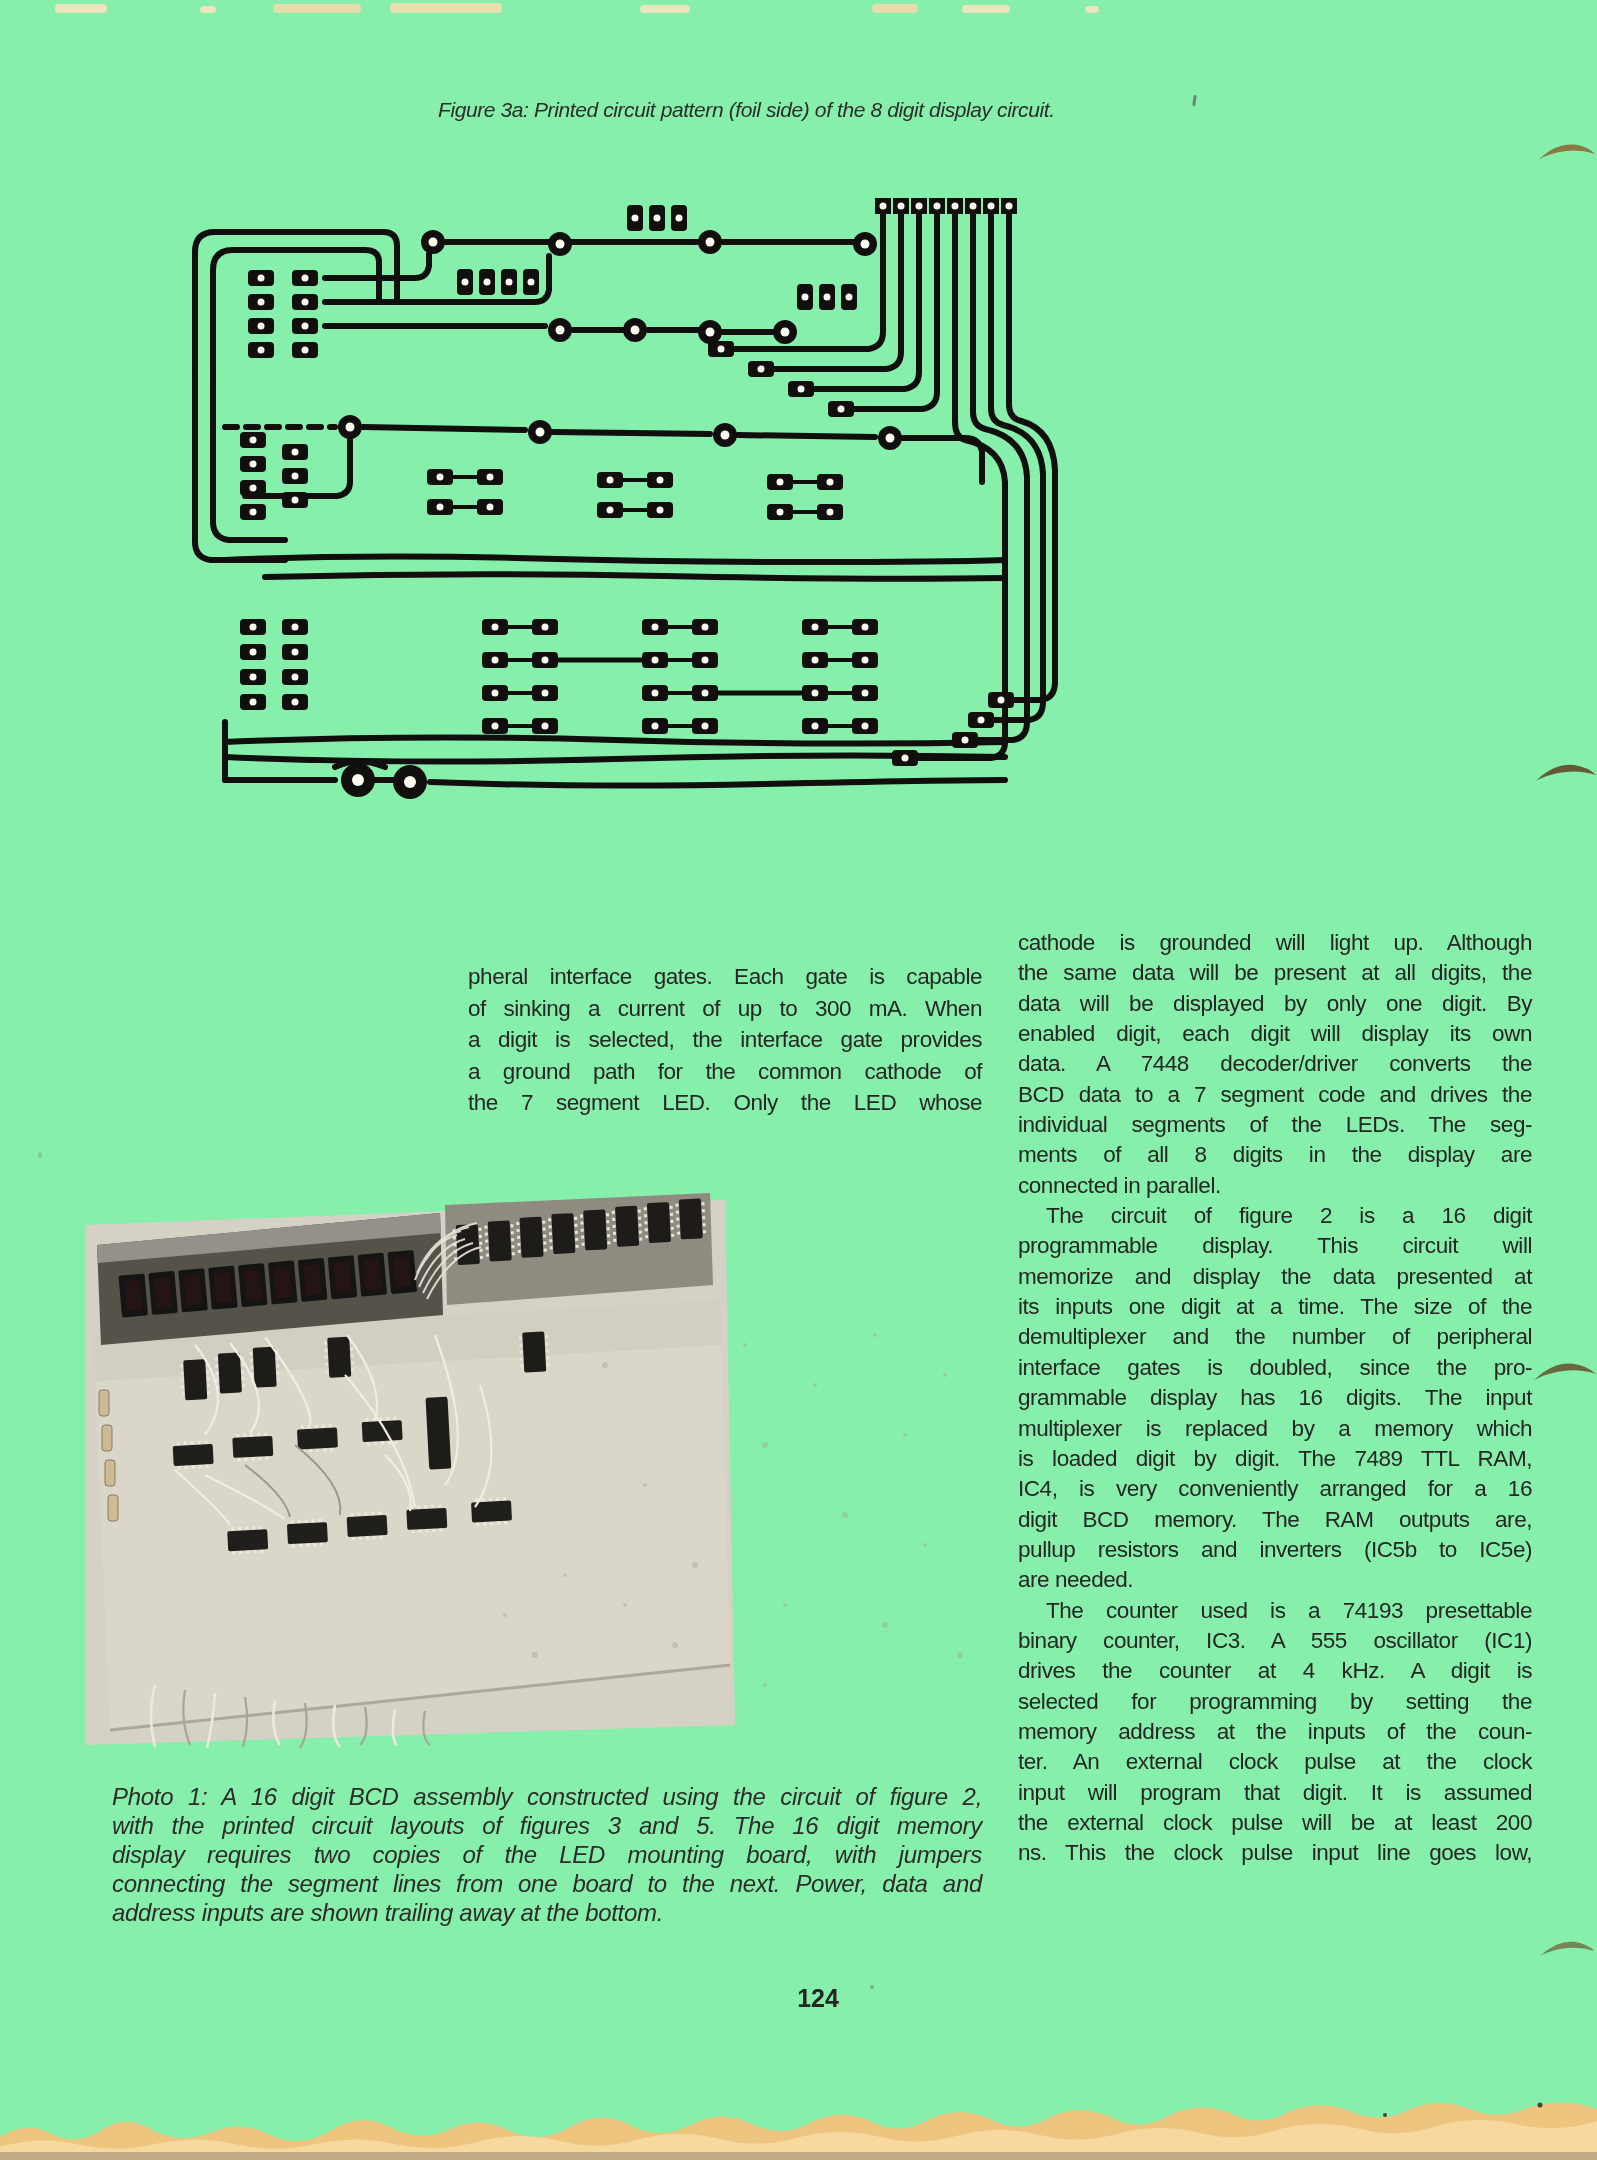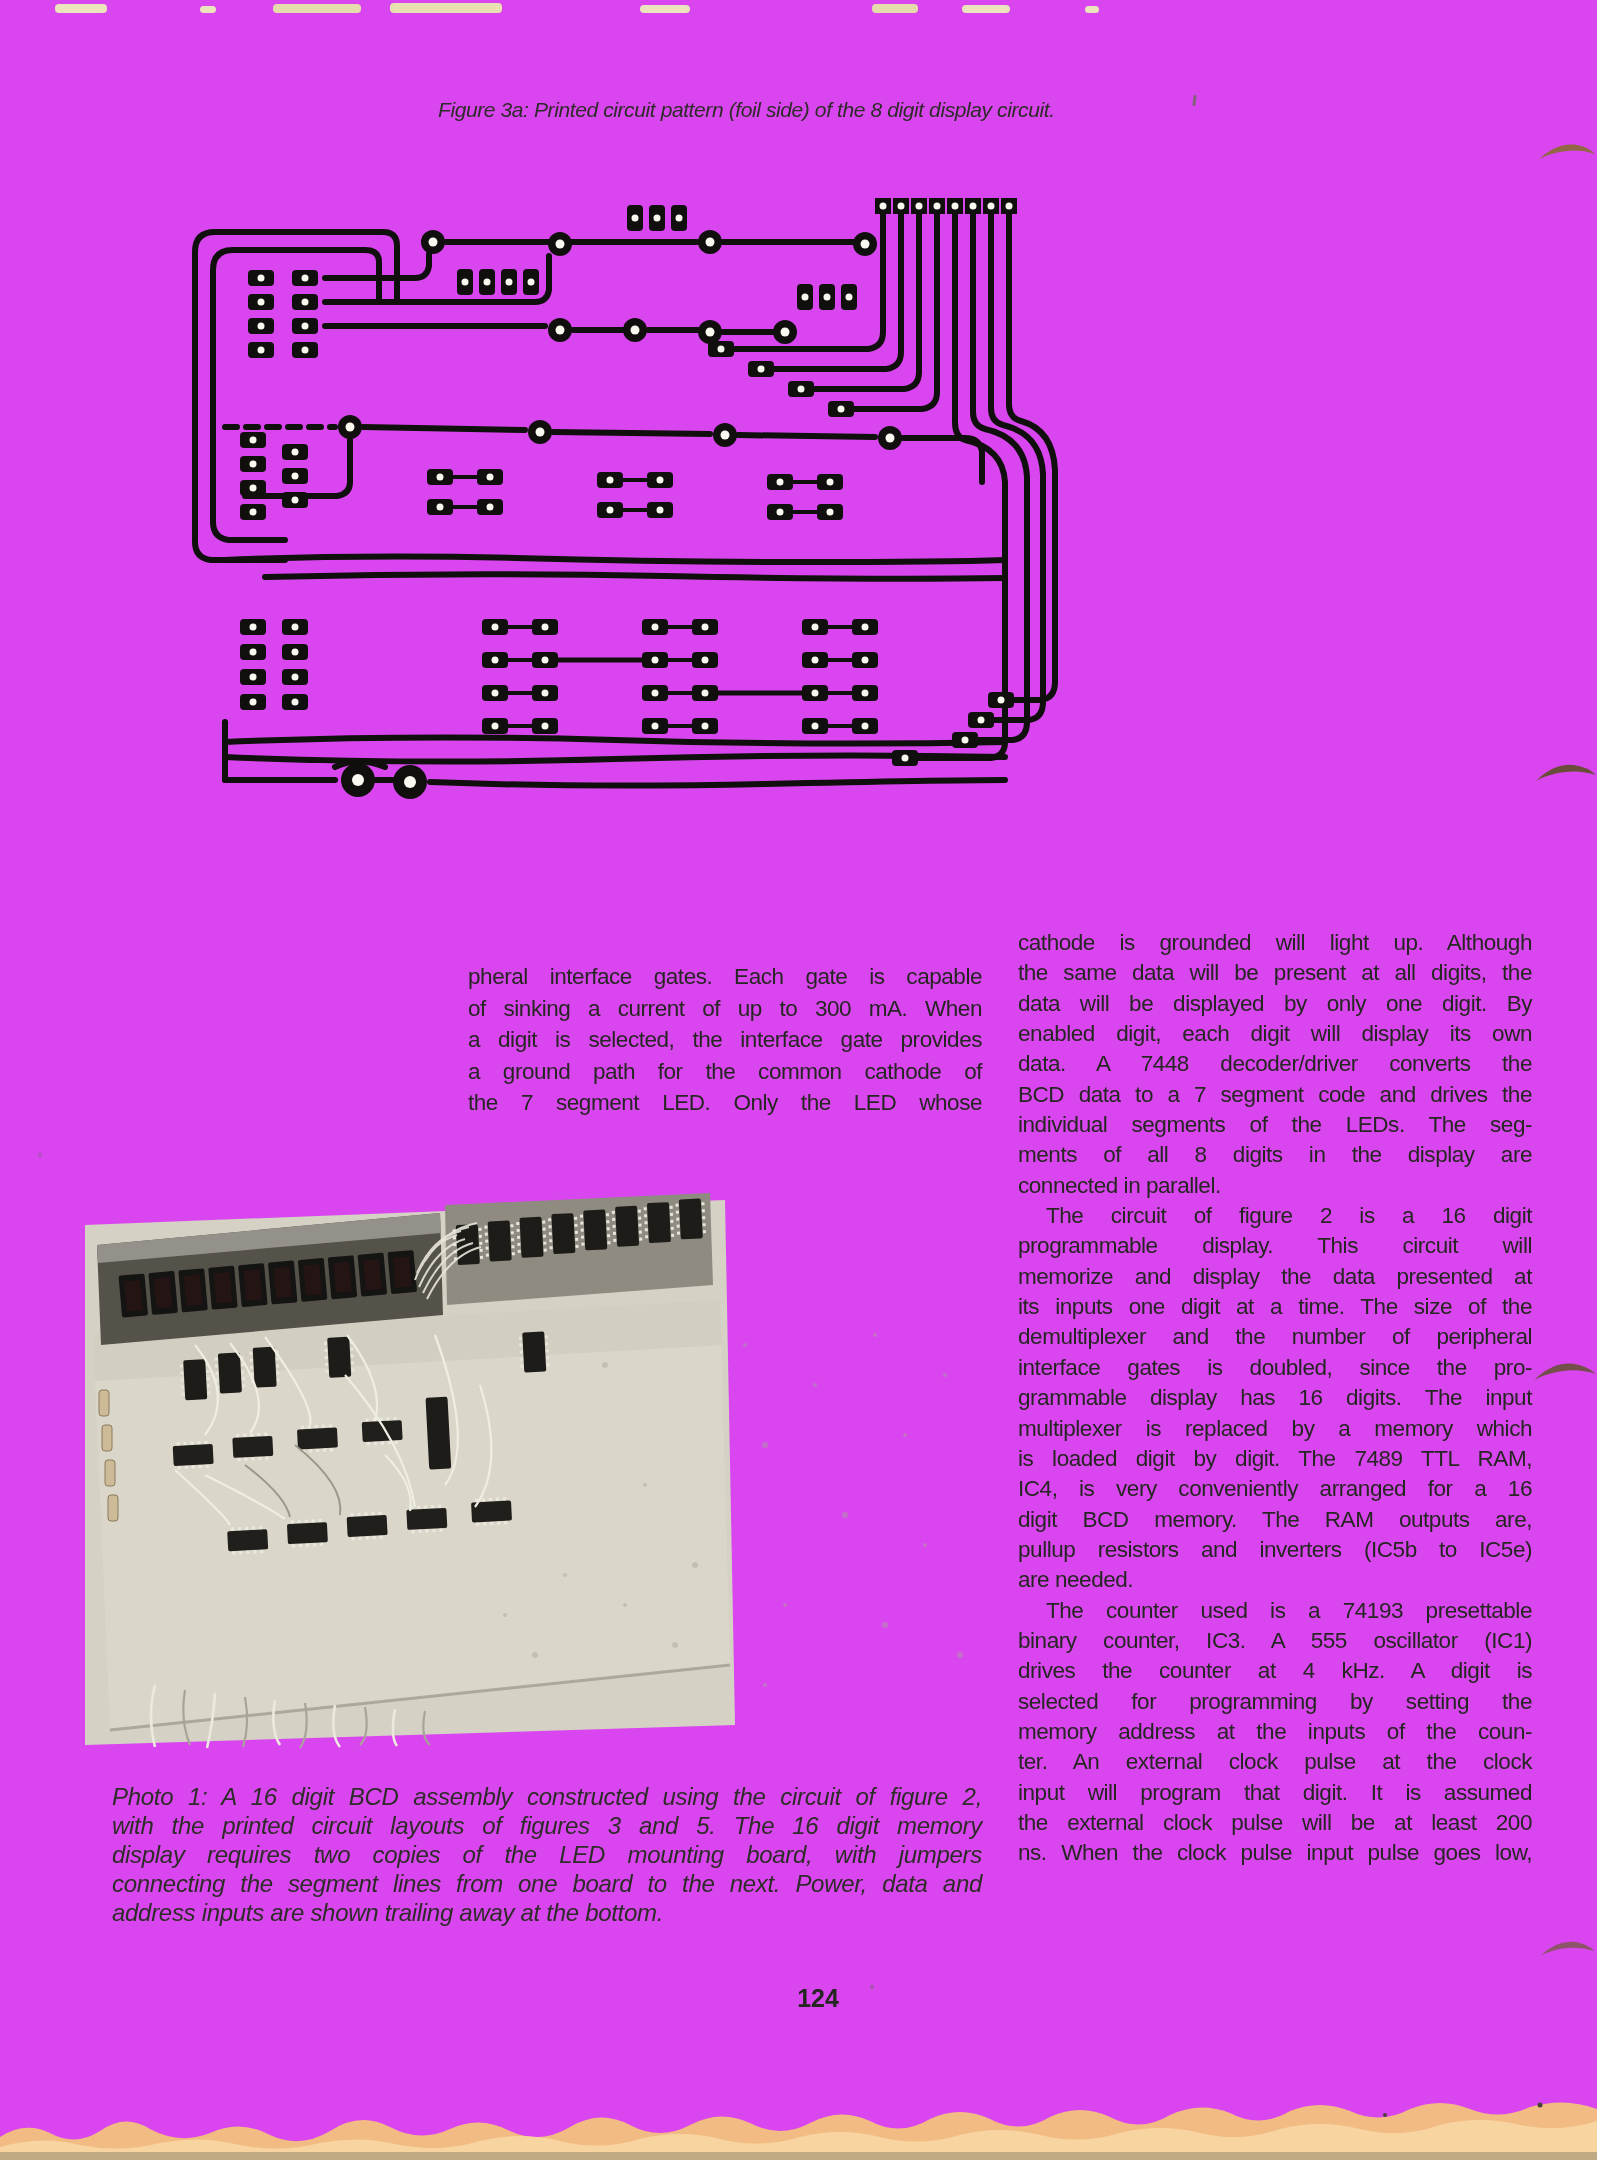--- a/index.html
+++ b/index.html
@@ -1,16 +1,16 @@
 <!DOCTYPE html>
 <html><head>
 <meta charset="utf-8">
 <style>
   html,body{margin:0;padding:0;background:#888;}
-  .page{position:relative;width:1597px;height:2160px;background:#d946ef;overflow:hidden;
+  .page{position:relative;width:1597px;height:2160px;background:#86efac;overflow:hidden;
         font-family:"Liberation Sans",sans-serif;color:#262622;}
   .abs{position:absolute;}
   .caption{font-style:italic;color:#2e2c28;}
   #figure-caption{left:438px;top:98px;width:760px;font-size:21px;letter-spacing:-0.4px;}
   .col{color:#262622;font-size:22.5px;letter-spacing:-0.45px;}
   #left-column{left:468px;top:928px;width:514px;line-height:31.6px;margin-top:33px;}
   #right-column{left:1018px;top:928px;width:514px;line-height:30.35px;}
   .tline{text-align:justify;text-align-last:justify;}
   .tline.endp{text-align-last:left;}
   .tline.ind{text-indent:28px;}
@@ -263,21 +263,21 @@
       <div class="tline">pullup resistors and inverters (IC5b to IC5e)</div>
       <div class="tline endp">are needed.</div>
       <div class="tline ind">The counter used is a 74193 presettable</div>
       <div class="tline">binary counter, IC3. A 555 oscillator (IC1)</div>
       <div class="tline">drives the counter at 4 kHz. A digit is</div>
       <div class="tline">selected for programming by setting the</div>
       <div class="tline">memory address at the inputs of the coun-</div>
       <div class="tline">ter. An external clock pulse at the clock</div>
       <div class="tline">input will program that digit. It is assumed</div>
       <div class="tline">the external clock pulse will be at least 200</div>
-      <div class="tline">ns. When the clock pulse input pulse goes low,</div>
+      <div class="tline">ns. This the clock pulse input line goes low,</div>
     </div>
 
   <div class="abs" style="left:85px;top:1185px;width:900px;height:565px;">
     <svg width="900" height="565" viewBox="0 0 900 565">
       <defs>
         <g id="dipv">
             <rect width="22" height="40" rx="2" fill="#1d1c19"></rect>
           <line x1="-2" y1="4" x2="-2" y2="36" stroke="#e8e5da" stroke-width="3" stroke-dasharray="3 4"></line>
           <line x1="24" y1="4" x2="24" y2="36" stroke="#e8e5da" stroke-width="3" stroke-dasharray="3 4"></line>
           </g>

